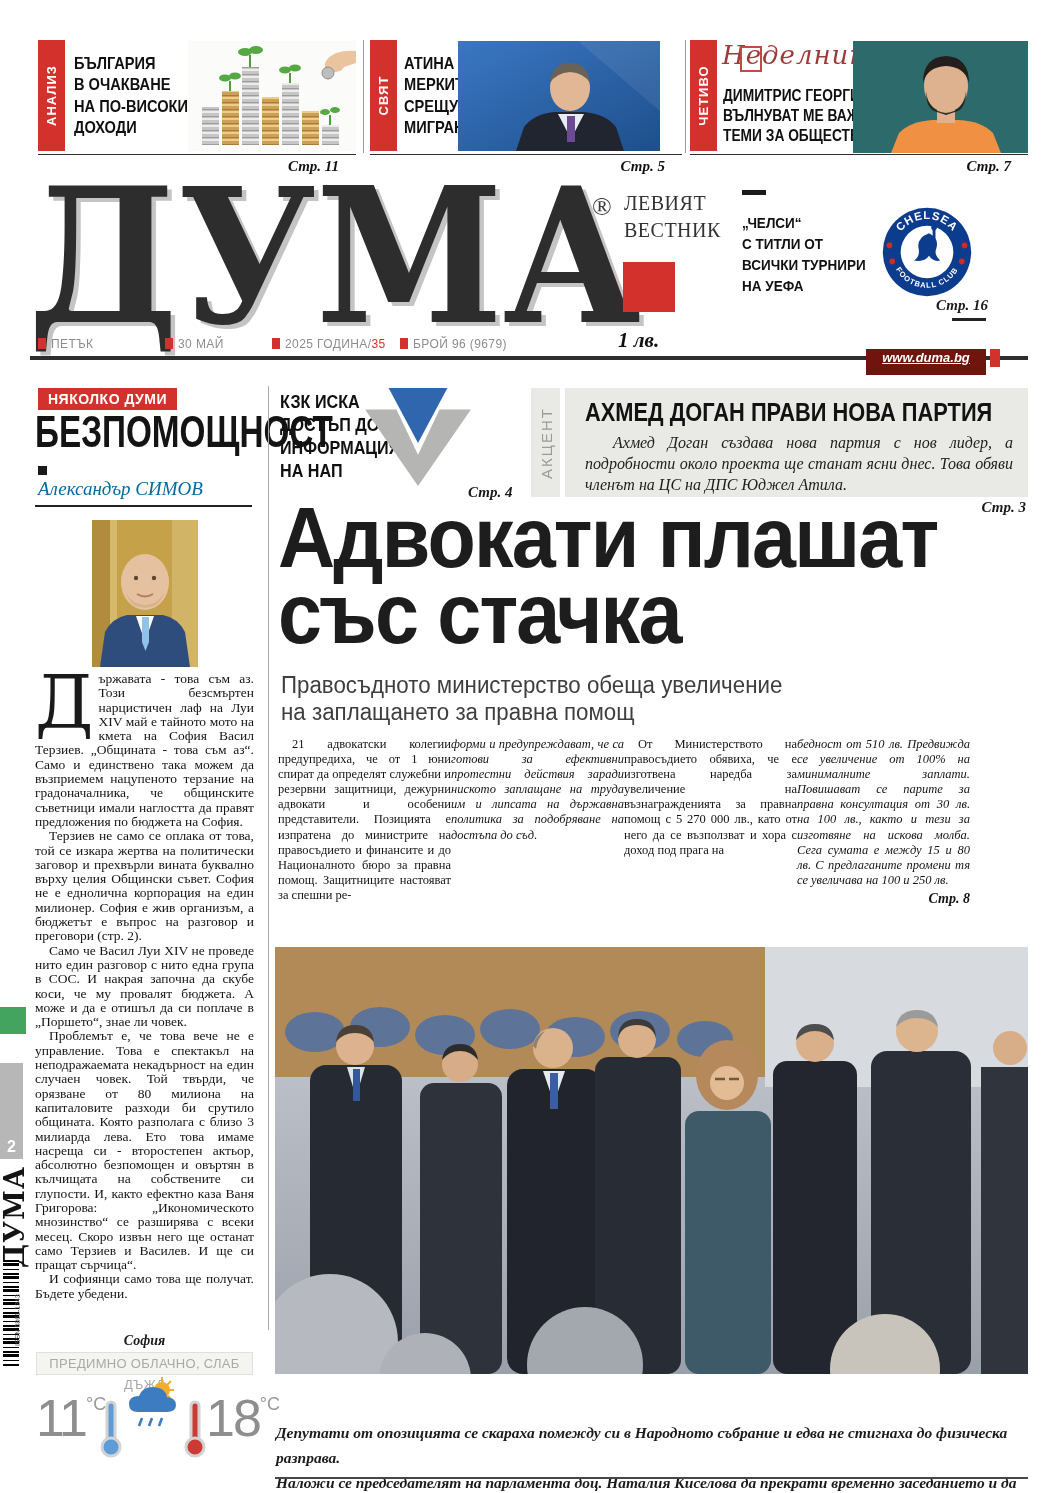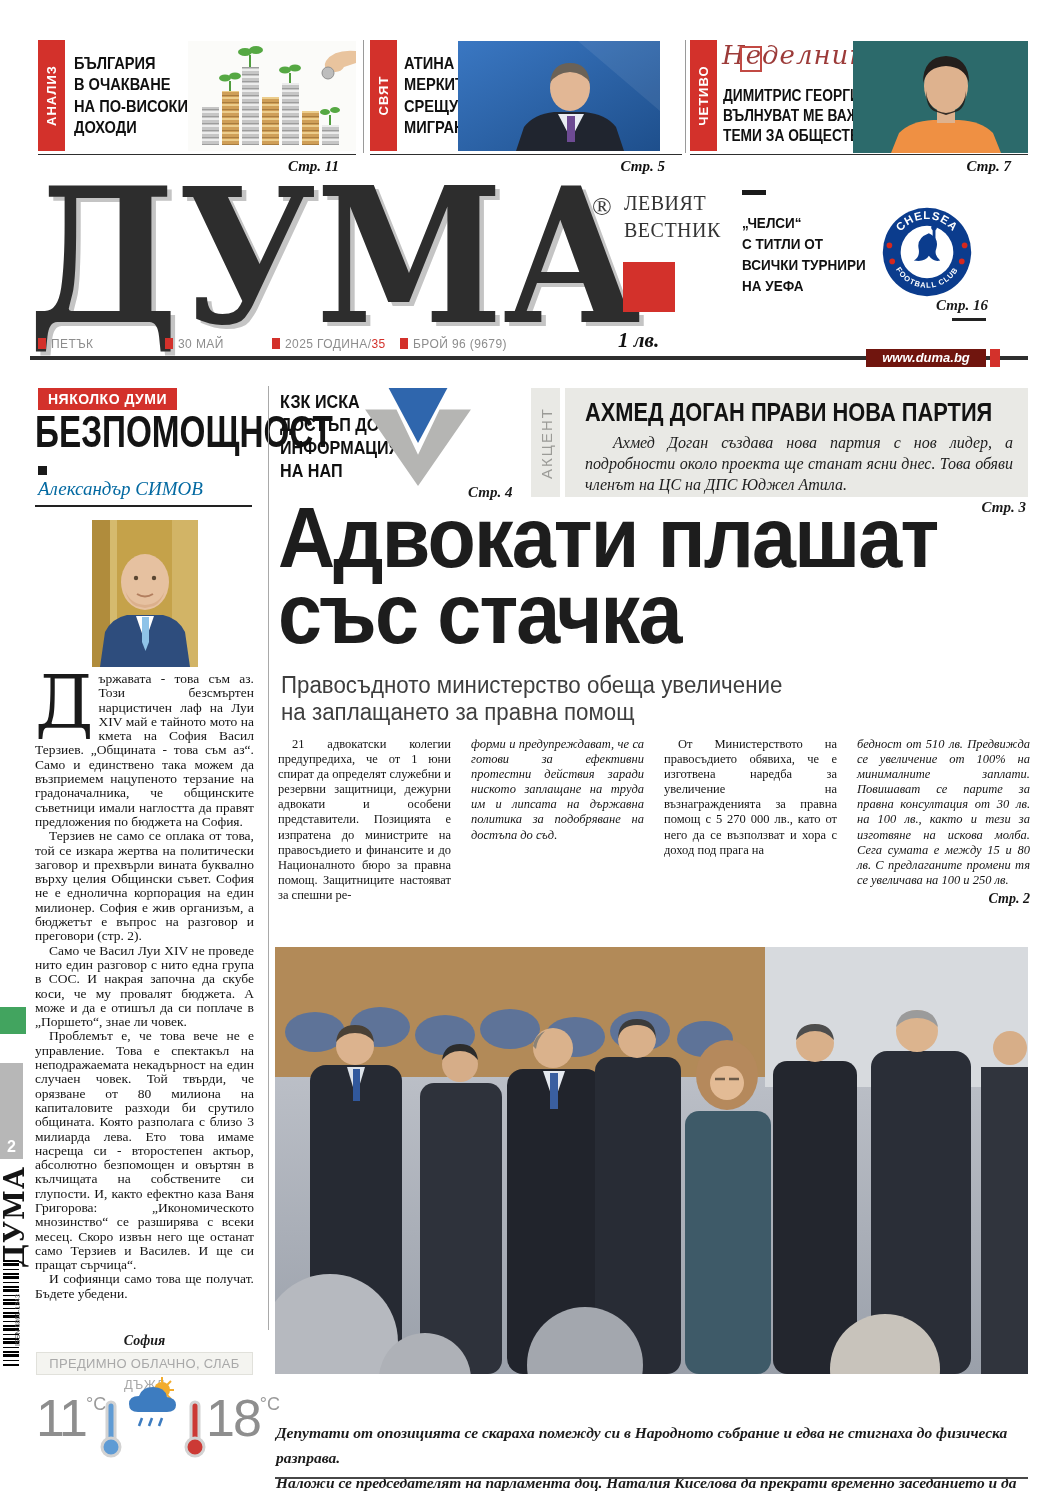--- a/index.html
+++ b/index.html
@@ -40,22 +40,22 @@
   #chelsea-badge { position:absolute; left:880px; top:205px; width:94px; height:94px; }
   #chelref { position:absolute; left:936px; top:297px; font:italic bold 15px "Liberation Serif",serif; }
   #chelrule { position:absolute; left:952px; top:318px; width:34px; height:3px; background:#222; }
 
   
   .dbsq { position:absolute; top:338px; width:8px; height:11px; background:#d3312b; }
   .dbitem { position:absolute; top:337px; font:12px "Liberation Sans",sans-serif; color:#8d8d8d; letter-spacing:.4px; }
   .dbitem .hl { color:#d3312b; }
   #price { position:absolute; left:618px; top:328px; font:italic bold 21px "Liberation Serif",serif; color:#111; }
   #drule { position:absolute; left:30px; top:356px; width:998px; height:4px; background:#2e2e2e; }
-  #dbadge { position:absolute; left:866px; top:349px; width:120px; height:18px; background:#70150e; color:#fff;
-            font:italic bold 13px/18px "Liberation Sans",sans-serif; text-align:center; }
+  #dbadge { position:absolute; left:866px; top:349px; width:120px; height:26px; background:#70150e; color:#fff;
+            font:italic bold 13px/18px "Liberation Sans",sans-serif; text-align:center;text-decoration:underline; }
   #dbsq2 { position:absolute; left:990px; top:349px; width:10px; height:18px; background:#d3312b; }
 
   
   #kick { position:absolute; left:38px; top:388px; background:#d3312b; color:#fff; padding:0 10px;
           font:bold 14px/22px "Liberation Sans",sans-serif; letter-spacing:.5px; }
   #optitle { position:absolute; left:35px; top:409px; font:bold 45px/1 "Liberation Sans",sans-serif; color:#141414;
              transform:scaleX(.74); transform-origin:0 0; }
   #opbul { position:absolute; left:38px; top:466px; width:9px; height:9px; background:#1a1a1a; }
   #opauthor { position:absolute; left:38px; top:478px; font:italic 19px "Liberation Serif",serif; color:#0369a1; }
   #oprule { position:absolute; left:35px; top:505px; width:217px; height:2px; background:#222; }
@@ -98,21 +98,21 @@
   #akbox { position:absolute; left:565px; top:388px; width:463px; height:109px; background:#e9e9e5; }
   #aktitle { position:absolute; left:20px; top:9px; font:bold 26px "Liberation Sans",sans-serif; color:#121212;
              transform:scaleX(.84); transform-origin:0 0; white-space:nowrap; }
   #aktext { position:absolute; left:20px; top:44px; width:428px; font:italic 16px/21px "Liberation Serif",serif; color:#1c1c1c;
             text-align:justify; text-indent:28px; }
   #akref { position:absolute; right:32px; top:499px; font:italic bold 15px "Liberation Serif",serif; }
   #headline { position:absolute; left:278px; top:499px; font:bold 86px/76px "Liberation Sans",sans-serif; color:#1d1d1d;
               letter-spacing:-2px; white-space:pre-line; transform:scaleX(.92); transform-origin:0 0; }
   #subhead { position:absolute; left:281px; top:672px; font:23px/27px "Liberation Sans",sans-serif; color:#3e3e3e;
              white-space:pre-line; transform:scaleX(.97); transform-origin:0 0; }
-  #leadbody { position:absolute; left:278px; top:737px; width:752px; display:flex; gap:20px; }
+  #leadbody { position:absolute; left:278px; top:737px; width:752px; display:flex; }
   .lcol { width:173px; font:12.5px/15.1px "Liberation Serif",serif; text-align:justify; color:#141414; }
   .lpara { text-indent:14px; }
   .lpara.cont { text-indent:0;font-style:italic; }
   .lref { text-align:right; font:italic bold 14px "Liberation Serif",serif; margin-top:3px; }
   #vkadr { position:absolute; left:275px; top:907px; width:753px; height:26px; background:#d3312b; color:#fff;
            font:bold 15px/26px "Liberation Sans",sans-serif; text-align:center; letter-spacing:.5px; }
   #mainphoto { position:absolute; left:275px; top:947px; width:753px; height:427px; overflow:hidden; }
   #credit { position:absolute; left:275px; top:1381px; width:750px; text-align:right; font:11px "Liberation Sans",sans-serif;
             color:#b5b5b5; letter-spacing:.5px; }
   #caption { position:absolute; left:276px; top:1420px; width:752px; font:italic bold 15.5px/25px "Liberation Serif",serif;
@@ -391,21 +391,21 @@
       <p class="lpara">21 адвокатски колегии предупредиха, че от 1 юни спират да определят служебни и резервни защитници, дежурни адвокати и особени представители. Позицията е изпратена до министрите на правосъдието и финансите и до Националното бюро за правна помощ. Защитниците настояват за спешни ре-</p>
     </div>
     <div class="lcol">
       <p class="lpara cont">форми и предупреждават, че са готови за ефективни протестни действия заради ниското заплащане на труда им и липсата на държавна политика за подобряване на достъпа до съд.</p>
     </div>
     <div class="lcol">
       <p class="lpara">От Министерството на правосъдието обявиха, че е изготвена наредба за увеличение на възнагражденията за правна помощ с 5 270 000 лв., като от него да се възползват и хора с доход под прага на</p>
     </div>
     <div class="lcol">
       <p class="lpara cont">бедност от 510 лв. Предвижда се увеличение от 100% на минималните заплати. Повишават се парите за правна консултация от 30 лв. на 100 лв., както и тези за изготвяне на искова молба. Сега сумата е между 15 и 80 лв. С предлаганите промени тя се увеличава на 100 и 250 лв.</p>
-      <div class="lref">Стр. 2</div>
+      <div class="lref">Стр. 8</div>
     </div>
   </div>
 
   <div id="mainphoto">
     <svg viewBox="0 0 753 427" preserveAspectRatio="none">
       <defs>
           <linearGradient id="pbg" x1="0" y1="0" x2="0" y2="1">
         <stop offset="0" stop-color="#c9ccd3"></stop>
             <stop offset="1" stop-color="#9aa0aa"></stop>
           </linearGradient>

